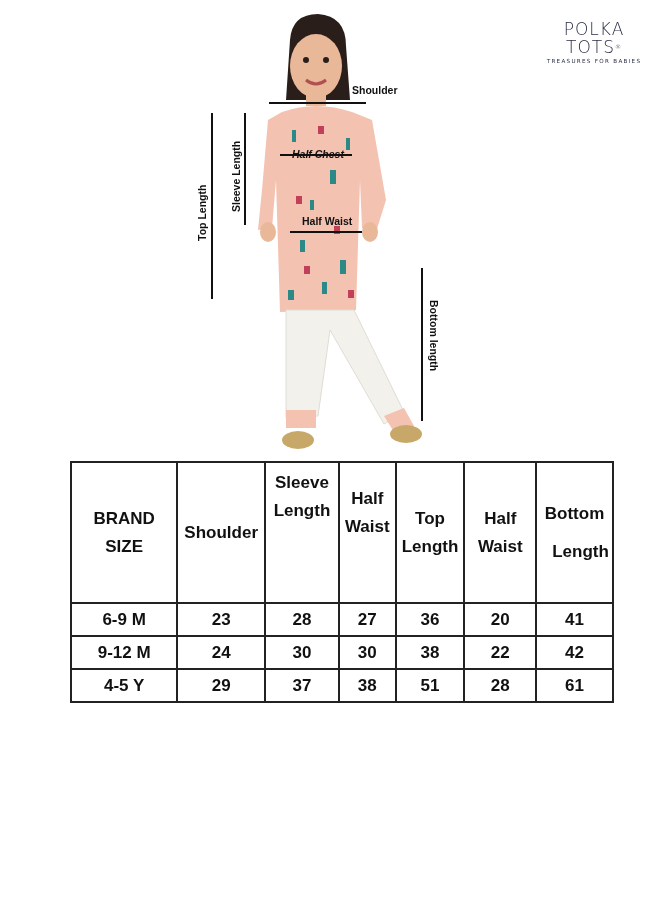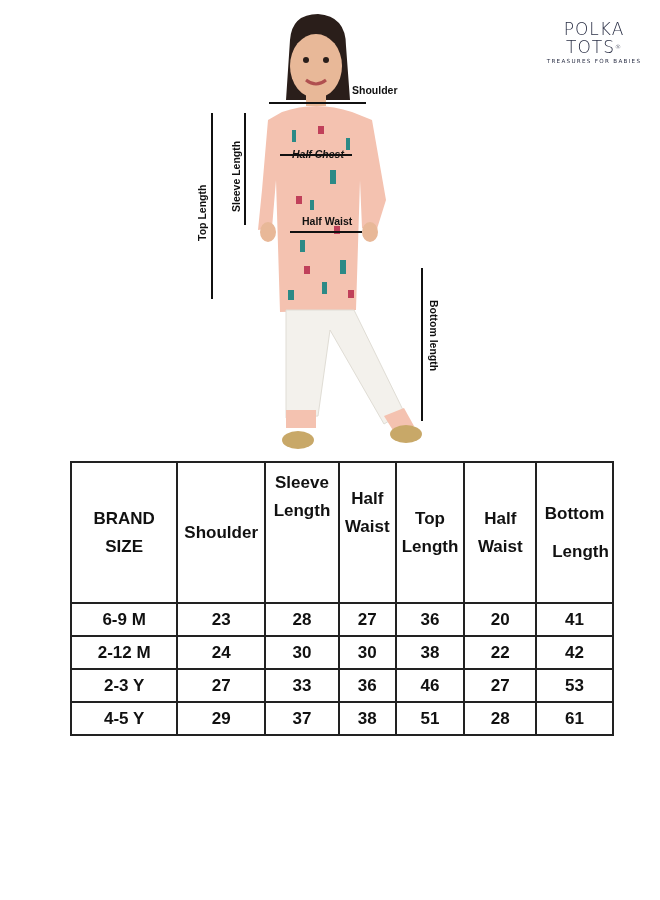--- a/index.html
+++ b/index.html
@@ -112,36 +112,27 @@
   <tr class="data-row">
     <td>6-9 M</td>
         <td>23</td>
         <td>28</td>
         <td>27</td>
         <td>36</td>
         <td>20</td>
         <td>41</td>
   </tr>
   <tr class="data-row">
-    <td>2-12 M</td>
+    <td>9-12 M</td>
         <td>24</td>
         <td>30</td>
         <td>30</td>
         <td>38</td>
         <td>22</td>
         <td>42</td>
-  </tr>
-  <tr class="data-row">
-    <td>2-3 Y</td>
-        <td>27</td>
-        <td>33</td>
-        <td>36</td>
-        <td>46</td>
-        <td>27</td>
-        <td>53</td>
   </tr>
   <tr class="data-row">
     <td>4-5 Y</td>
         <td>29</td>
         <td>37</td>
         <td>38</td>
         <td>51</td>
         <td>28</td>
         <td>61</td>
   </tr>

